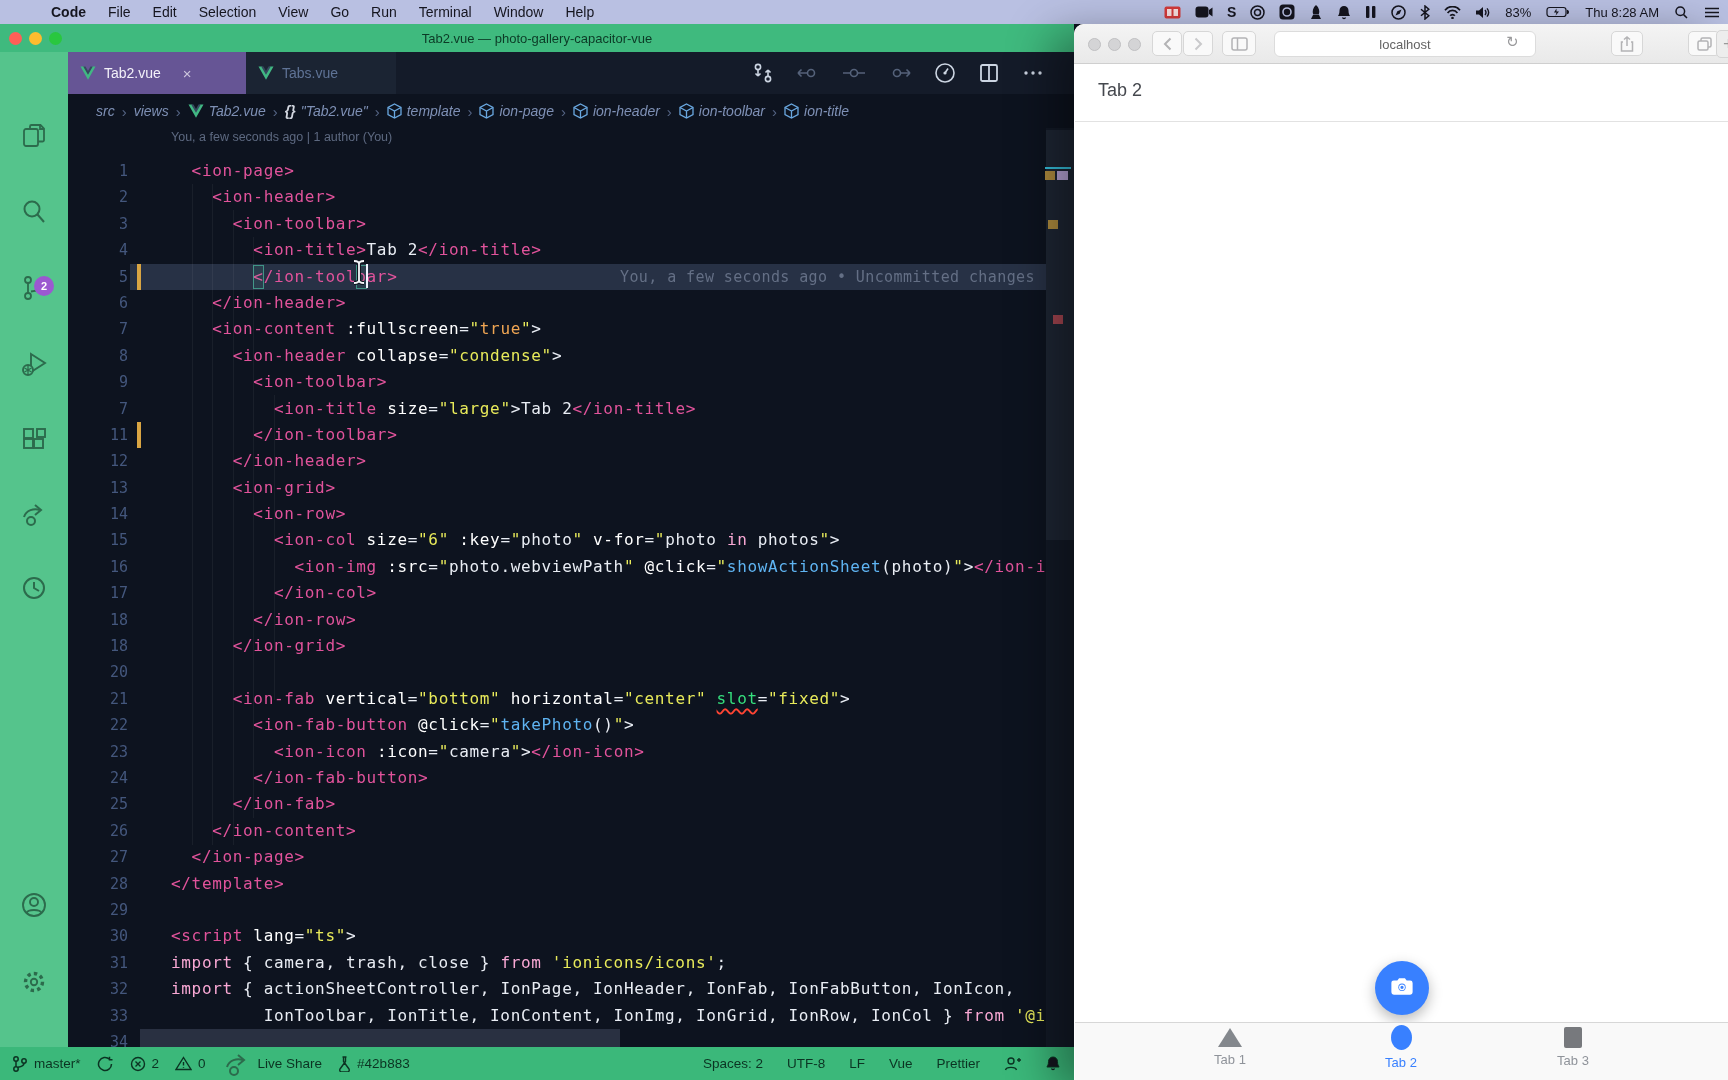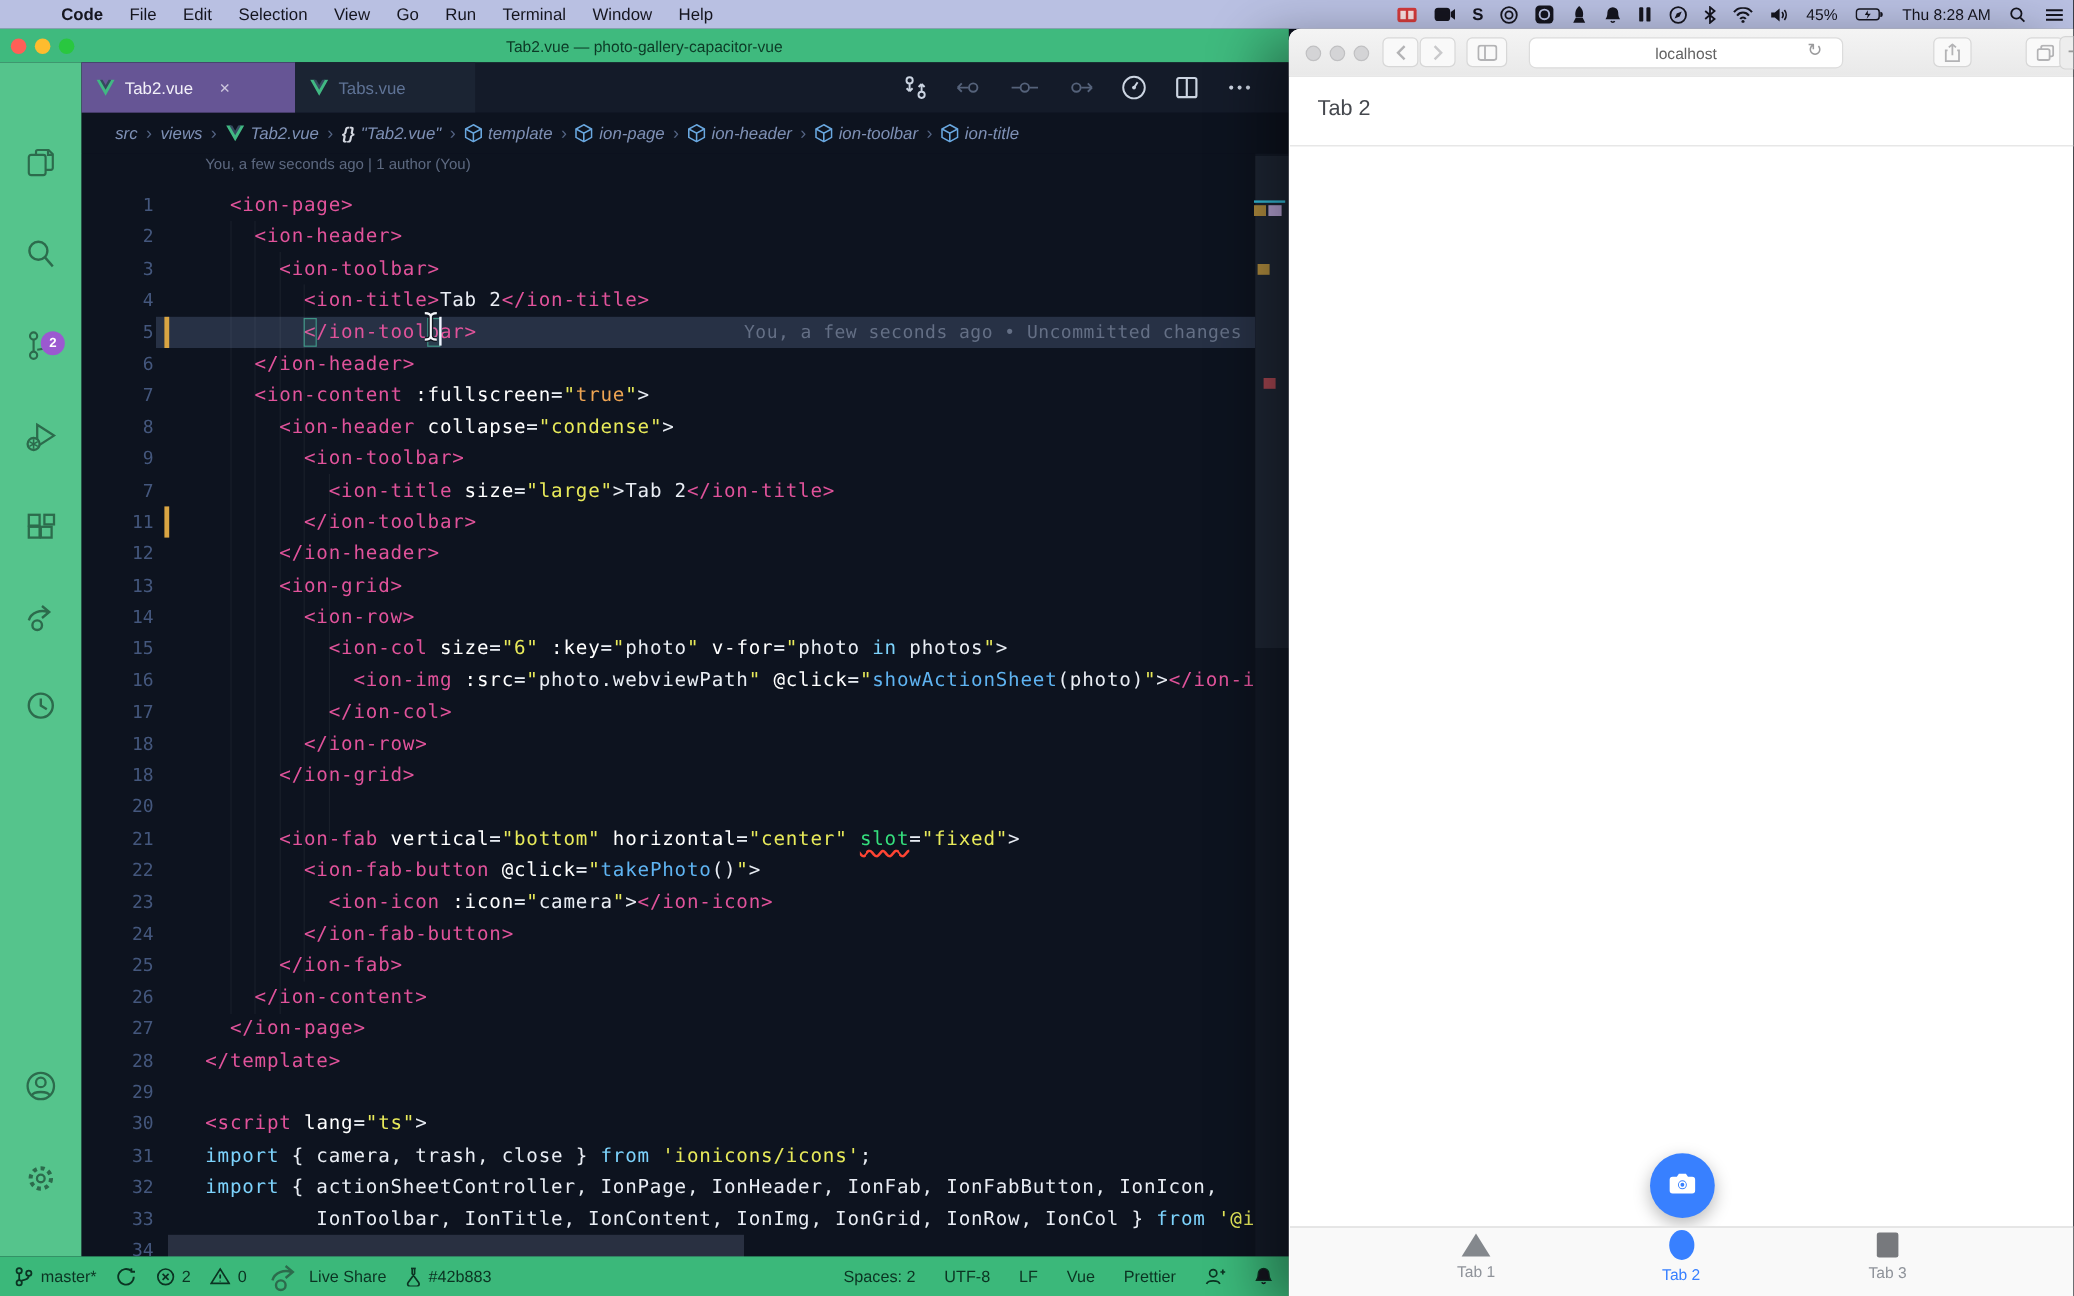--- a/index.html
+++ b/index.html
@@ -48,21 +48,21 @@
   #codelens{left:171px;top:130px;color:#5d6980;font-size:12.5px;}
   #cur-line{left:130px;top:263.6px;width:916px;height:26.4px;background:#273145;}
   #sel34{left:140px;top:1029.2px;width:480px;height:26.4px;background:rgba(140,155,185,0.22);}
   .gitbar{left:137px;width:3.5px;height:26.4px;background:#d9a543;}
   #gutter{left:68px;top:158px;width:60px;}
   #gutter div{height:26.4px;line-height:26.4px;text-align:right;color:#44577d;
               font-family:"DejaVu Sans Mono",monospace;font-size:15px;}
   #code{left:171px;top:158px;width:875px;overflow:hidden;}
   #code .ln{height:26.4px;line-height:26.4px;white-space:pre;
             font-family:"DejaVu Sans Mono",monospace;font-size:16px;letter-spacing:0.66px;color:#e9edf4;}
-  .tk-g{color:#e1539b;} .tk-k{color:#7dd3fc;} .tk-a{color:#ffffff;}
+  .tk-g{color:#e1539b;} .tk-k{color:#f9a8d4;} .tk-a{color:#ffffff;}
   .tk-s{color:#e8ea5a;} .tk-o{color:#efa553;} .tk-f{color:#5fb4f2;} .tk-w{color:#e9edf4;}
   .tk-ae{color:#35df7d;text-decoration:underline wavy #ff4433;text-decoration-thickness:1.5px;text-underline-offset:4px;}
   #blame{left:620px;top:263.6px;height:16px;line-height:26.4px;color:#646f85;
          font-family:"DejaVu Sans Mono",monospace;font-size:15px;letter-spacing:.4px;white-space:pre;}
   .bracket-box{top:264.6px;width:11px;height:24px;border:1px solid rgba(80,220,180,.55);background:rgba(80,220,180,.07);}
   #caret{left:366px;top:264px;width:2px;height:24px;background:#f0f4ff;}
   .iguide{width:1px;background:rgba(255,255,255,0.05);}
   .mm{position:absolute;}
   #scroll-thumb{left:1046px;top:130px;width:28px;height:410px;background:rgba(190,205,230,0.07);}
 
@@ -186,21 +186,21 @@
               <circle cx="8.5" cy="12" r="1.3" fill="#15151f"></circle>
             </svg>
           </span>
           <span class="micon">
             <svg width="15" height="13" viewBox="0 0 15 13" fill="none">
               <path d="M1 4.5h3L8 1v11L4 8.5H1z" fill="#15151f"></path>
               <path d="M10 4a4 4 0 0 1 0 5M12 2.4a6.5 6.5 0 0 1 0 8.2" stroke="#15151f" stroke-width="1.4"></path>
             </svg>
           </span>
         </span>
-      <span>45%</span>
+      <span>83%</span>
       <span class="micon">
         <svg width="24" height="12" viewBox="0 0 24 12" fill="none" stroke="#15151f" stroke-width="1.2">
           <rect x="1" y="1.5" width="19" height="9" rx="2.5"></rect>
             <path d="M21.5 4.5v3c1.2-.3 1.2-2.7 0-3z" fill="#15151f"></path>
           <path d="M10.5 2.5 8 6.5h2.5L9.5 9.8 13 5.5h-2.5z" fill="#15151f" stroke="none"></path>
           </svg>
       </span>
       <span>Thu 8:28 AM</span>
       <span class="micon">
         <svg width="15" height="15" viewBox="0 0 15 15" fill="none" stroke="#15151f" stroke-width="1.5">

